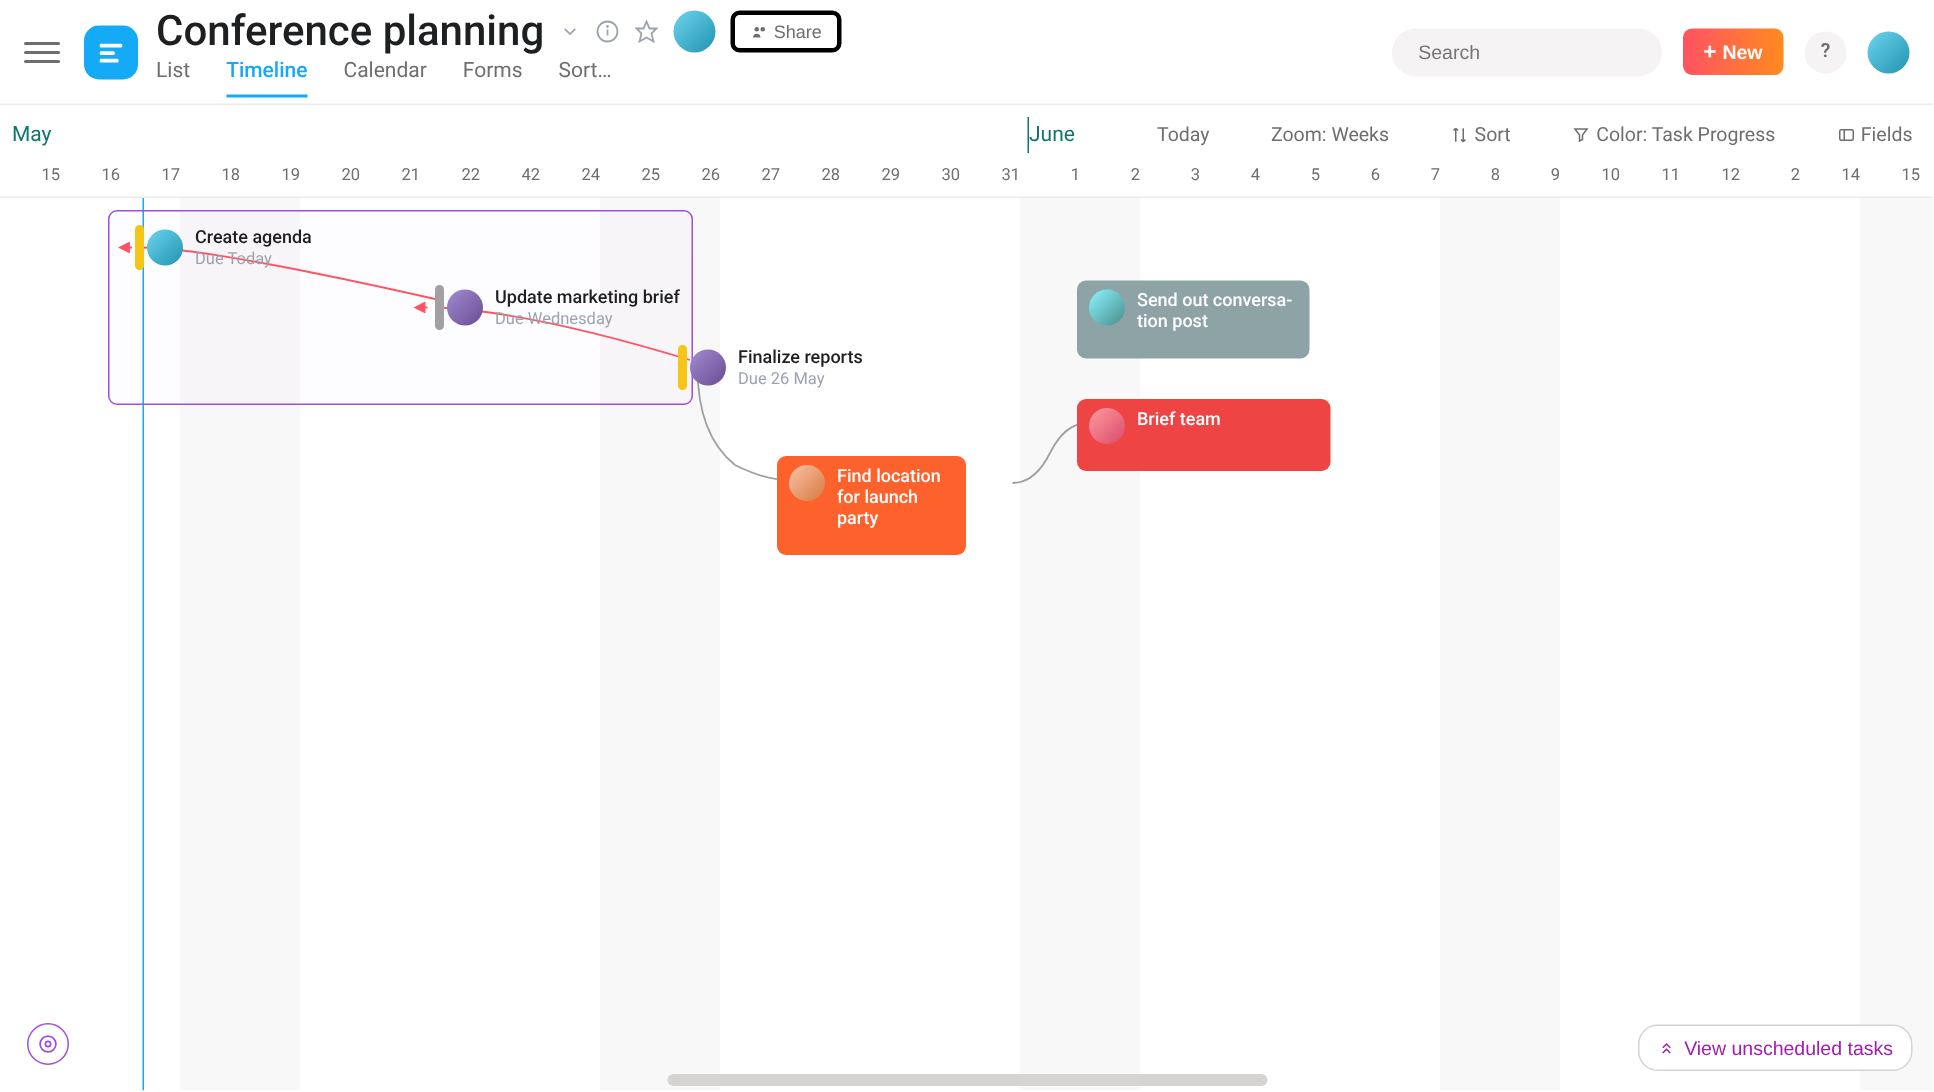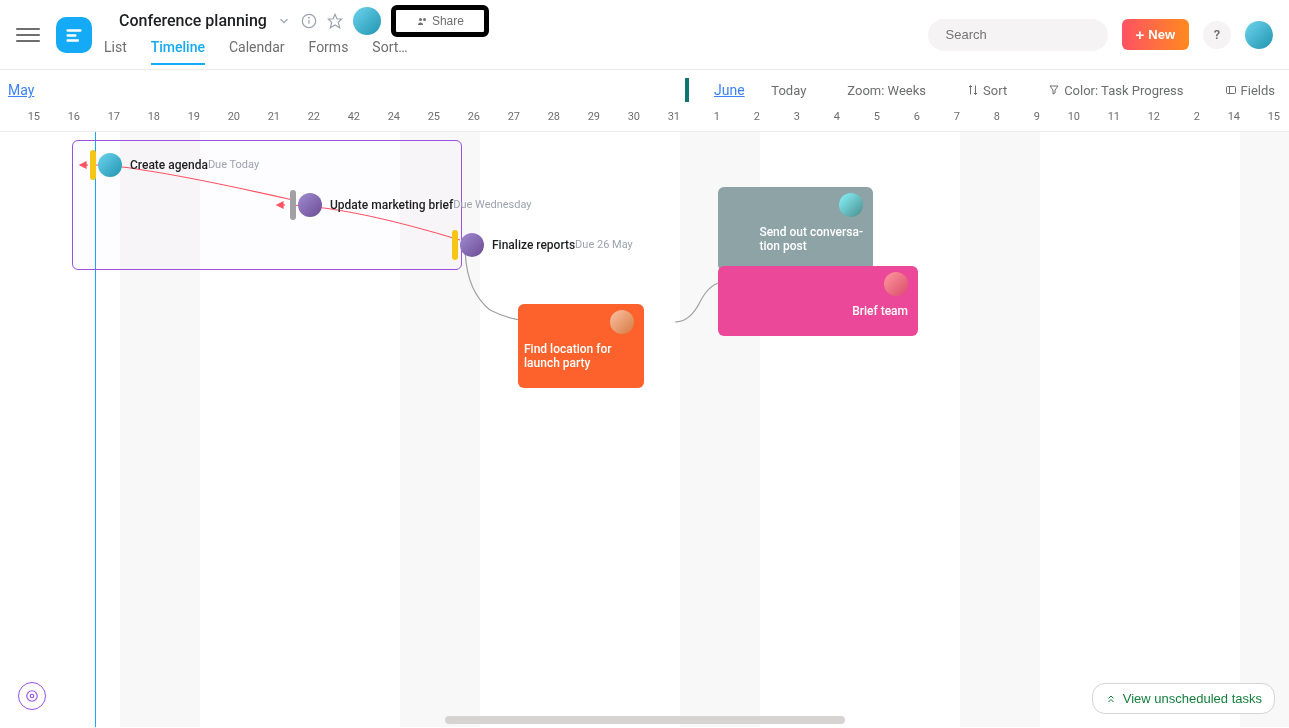--- a/index.html
+++ b/index.html
@@ -6,68 +6,68 @@
 body { font-family: -apple-system, BlinkMacSystemFont, "Segoe UI", Roboto, sans-serif; font-size: 13px; color: #1e1f21; background: #fff; overflow: hidden; width: 1289px; height: 728px; position: relative; }
 
 
 .header { height: 70px; border-bottom: 1px solid #edeae9; display: flex; align-items: center; padding: 0 16px; }
 .hamburger { width: 24px; height: 24px; display: flex; flex-direction: column; justify-content: center; gap: 4px; cursor: pointer; margin-right: 16px; }
 .hamburger span { height: 2px; background: #6d6e6f; border-radius: 1px; }
 .project-icon { width: 36px; height: 36px; background: #14aaf5; border-radius: 10px; display: flex; align-items: center; justify-content: center; margin-right: 12px; }
 .project-icon svg { width: 20px; height: 20px; fill: white; }
 .header-main { flex: 1; display: flex; flex-direction: column; justify-content: center; }
 .title-row { display: flex; align-items: center; gap: 10px; margin-bottom: 2px; }
-.project-title { font-size: 16px; font-weight: 500; margin-left: 15px; }
+.project-title { font-size: 28px; font-weight: 500; }
 .icon-btn { color: #9ca3af; cursor: pointer; display: inline-flex; }
 .avatar { width: 28px; height: 28px; border-radius: 50%; display: inline-block; }
-.share-btn { border: 5px solid #000000; border-radius: 6px; padding: 4px 20px; font-size: 12px; color: #6d6e6f; cursor: pointer; display: inline-flex; align-items: center; gap: 4px; background: transparent; }
+.share-btn { border: 3px solid #000000; border-radius: 6px; padding: 4px 10px; font-size: 12px; color: #6d6e6f; cursor: pointer; display: inline-flex; align-items: center; gap: 4px; background: transparent; }
 .tabs { display: flex; gap: 24px; }
 .tab { color: #6d6e6f; cursor: pointer; padding-bottom: 8px; font-size: 14px; }
 .tab.active { color: #14aaf5; border-bottom: 2px solid #14aaf5; font-weight: 500; }
 .header-right { display: flex; align-items: center; gap: 14px; }
 .search-box { width: 180px; height: 32px; background: #f5f3f3; border-radius: 16px; display: flex; align-items: center; padding: 0 12px; gap: 6px; }
 .search-box input { border: none; background: transparent; outline: none; font-size: 13px; flex: 1; }
 .new-btn { background: linear-gradient(90deg, #ff5263, #ff8a1f); border: none; color: white; padding: 7px 14px; border-radius: 6px; font-size: 13px; font-weight: 600; cursor: pointer; display: flex; align-items: center; gap: 4px; }
 .help-btn { width: 28px; height: 28px; border-radius: 50%; background: #f5f3f3; display: flex; align-items: center; justify-content: center; color: #6d6e6f; cursor: pointer; font-size: 13px; font-weight: 600; }
 
 
 .toolbar { height: 40px; display: flex; align-items: center; padding: 0 14px; position: relative; }
-.month-label { font-size: 14px; color: #3b82f6; position: absolute; text-decoration: underline; }
+.month-label { font-size: 14px; color: #0f766e; position: absolute; }
 .month-may { left: 8px; }
-.month-june { left: 685px; border-left: 4px solid #0f766e; padding-left: 25px; height: 24px; line-height: 24px; }
+.month-june { left: 685px; border-left: 1px solid #0f766e; padding-left: 0; height: 24px; line-height: 24px; }
 .toolbar-right { margin-left: auto; display: flex; gap: 22px; align-items: center; color: #6d6e6f; font-size: 13px; }
 .toolbar-item { cursor: pointer; display: flex; align-items: center; gap: 4px; margin-left: 19px; }
 
 
 .date-row { height: 22px; display: flex; border-bottom: 1px solid #edeae9; position: relative; }
 .date-cell { width: 40px; text-align: right; font-size: 11px; color: #6d6e6f; }
 
 
 .timeline { position: relative; height: 595px; overflow: hidden; }
 .weekend { position: absolute; top: 0; bottom: 0; width: 80px; background: #f9f8f8; }
 .today-line { position: absolute; top: -6px; bottom: 0; width: 1px; background: #14aaf5; left: 95px; }
 .selection-box { position: absolute; border: 1.5px solid #9b51e0; border-radius: 6px; background: rgba(155,81,224,0.02); }
 
 
 .task { position: absolute; display: flex; align-items: center; border-radius: 6px; cursor: pointer; }
 .task-pill { width: 6px; height: 30px; border-radius: 3px; }
 .task-av { width: 24px; height: 24px; border-radius: 50%; margin-left: 2px; flex-shrink: 0; }
-.task-text { margin-left: 8px; display: flex; line-height: 1.2; }
+.task-text { margin-left: 8px; display: flex; flex-direction: column; line-height: 1.2; }
 .task-title { font-size: 12px; font-weight: 500; white-space: nowrap; }
 .task-due { font-size: 11px; color: #9ca3af; }
-.task-block { padding: 6px 10px 18px 6px; color: white; font-size: 12px; font-weight: 500; display: flex; align-items: flex-end; gap: 8px; border-radius: 6px; flex-direction: column; }
+.task-block { padding: 6px 10px 18px 6px; color: white; font-size: 12px; font-weight: 500; display: flex; align-items: flex-start; gap: 8px; border-radius: 6px; }
 .task-block .task-title { color: white; white-space: normal; }
 
 
 .dep-arrow { position: absolute; stroke: #ff5263; stroke-width: 1.2; fill: none; }
 .dep-arrow-gray { stroke: #a0a0a0; }
 
 
 .info-badge { position: absolute; bottom: 18px; left: 18px; width: 28px; height: 28px; border: 1.5px solid #9b51e0; border-radius: 50%; display:flex; align-items:center; justify-content:center; color:#9b51e0; font-weight:600; cursor:pointer; }
-.unscheduled-btn { position: absolute; bottom: 14px; right: 14px; border: 1px solid #d5d4d3; border-radius: 13px; padding: 7px 12px; font-size: 13px; color: #15803d; background: white; cursor: pointer; display:flex; align-items:center; gap:6px; }
+.unscheduled-btn { position: absolute; bottom: 14px; right: 14px; border: 1px solid #d5d4d3; border-radius: 13px; padding: 7px 12px; font-size: 13px; color: #a21caf; background: white; cursor: pointer; display:flex; align-items:center; gap:6px; }
 .hscroll { position: absolute; bottom: 4px; left: 445px; width: 400px; height: 8px; background: #d5d4d3; border-radius: 4px; cursor: pointer; }
 
 
 .av-blue{background:linear-gradient(135deg,#6dd5ed,#2193b0)}
 .av-purple{background:linear-gradient(135deg,#a18cd1,#6a4c93)}
 .av-orange{background:linear-gradient(135deg,#fbc2a5,#d67940)}
 .av-pink{background:linear-gradient(135deg,#ff9a9e,#d94b6b)}
 .av-teal{background:linear-gradient(135deg,#89f7fe,#4a8b8b)}
 </style>
 </head>
@@ -260,21 +260,21 @@
       <span class="task-due">Due 26 May</span>
     </div>
   </div>
 
   <div class="task-block" style="position:absolute;left:718px;top:55px;width:155px;background:#8da3a6">
     <span class="task-av av-teal"></span>
     <span class="task-title" style="white-space:pre-line">Send out conversa-
 tion post</span>
   </div>
 
-  <div class="task-block" style="position:absolute;left:718px;top:134px;width:200px;background:#ec4899">
+  <div class="task-block" style="position:absolute;left:718px;top:134px;width:169px;background:#ef4444">
     <span class="task-av av-pink"></span>
     <span class="task-title">Brief team</span>
   </div>
 
   <div class="task-block" style="position:absolute;left:518px;top:172px;width:126px;background:#fd612c">
     <span class="task-av av-orange"></span>
     <span class="task-title">Find location for launch party</span>
   </div>
 
 </div>

